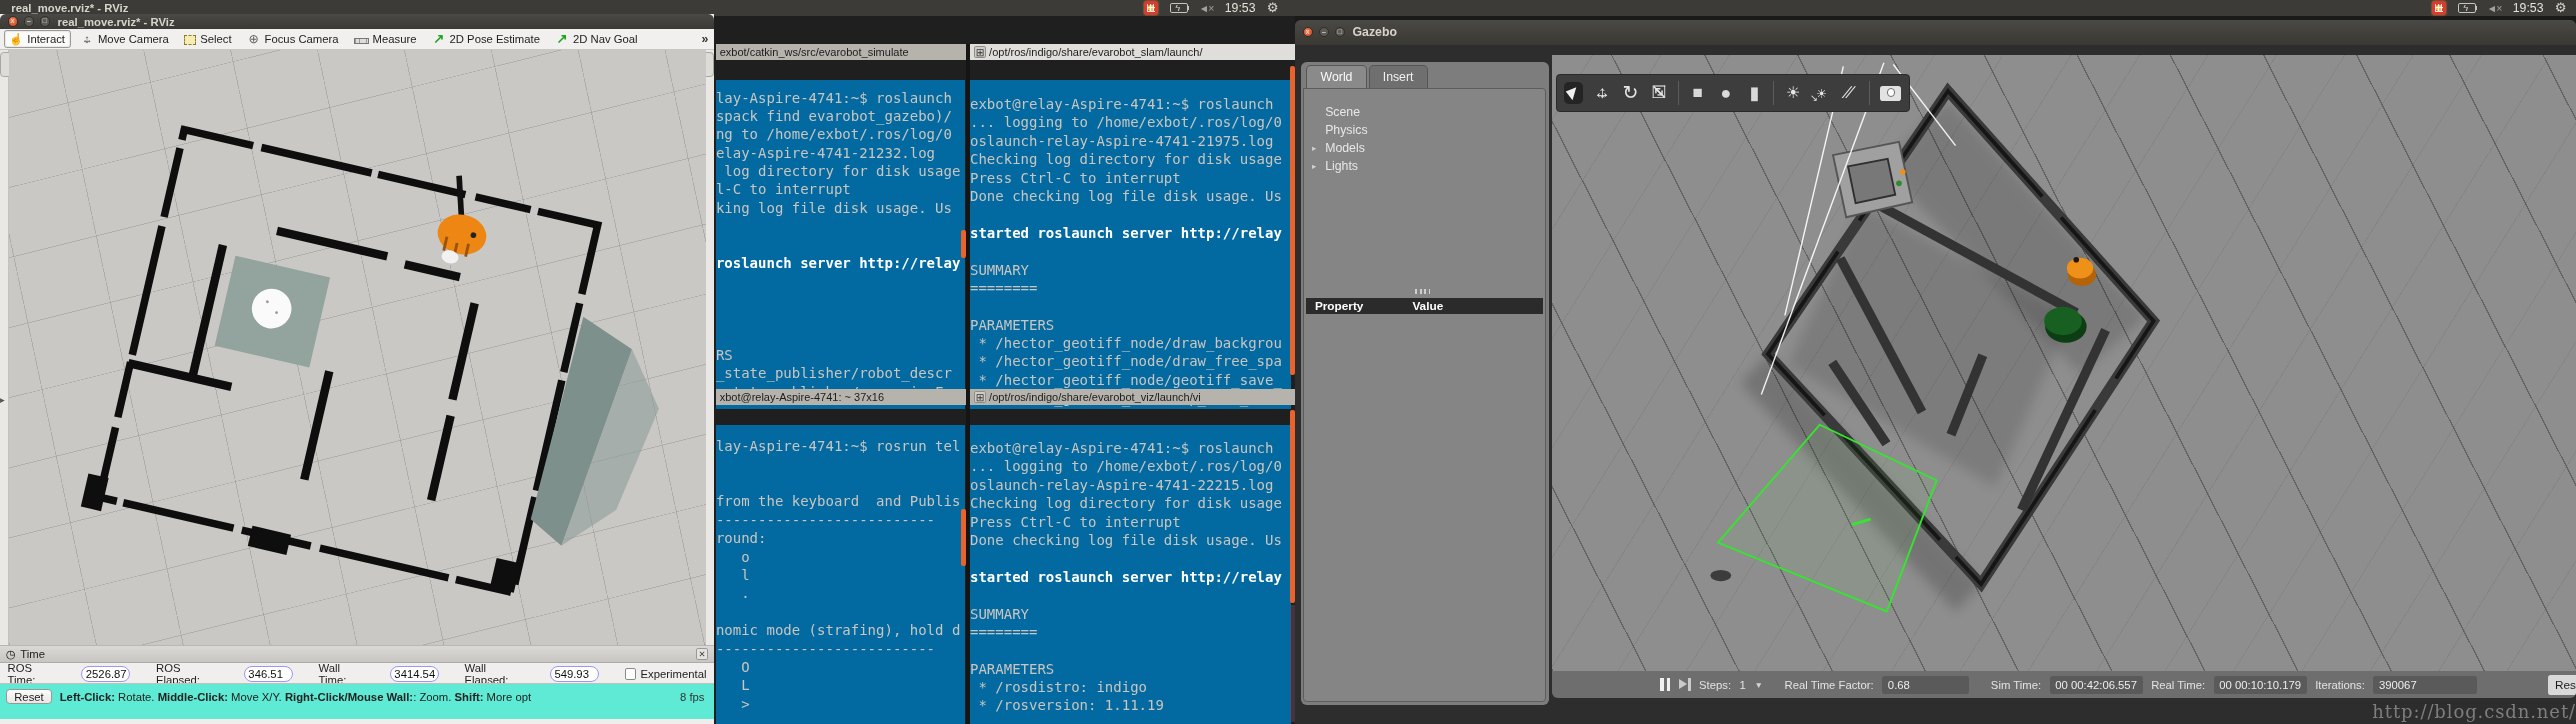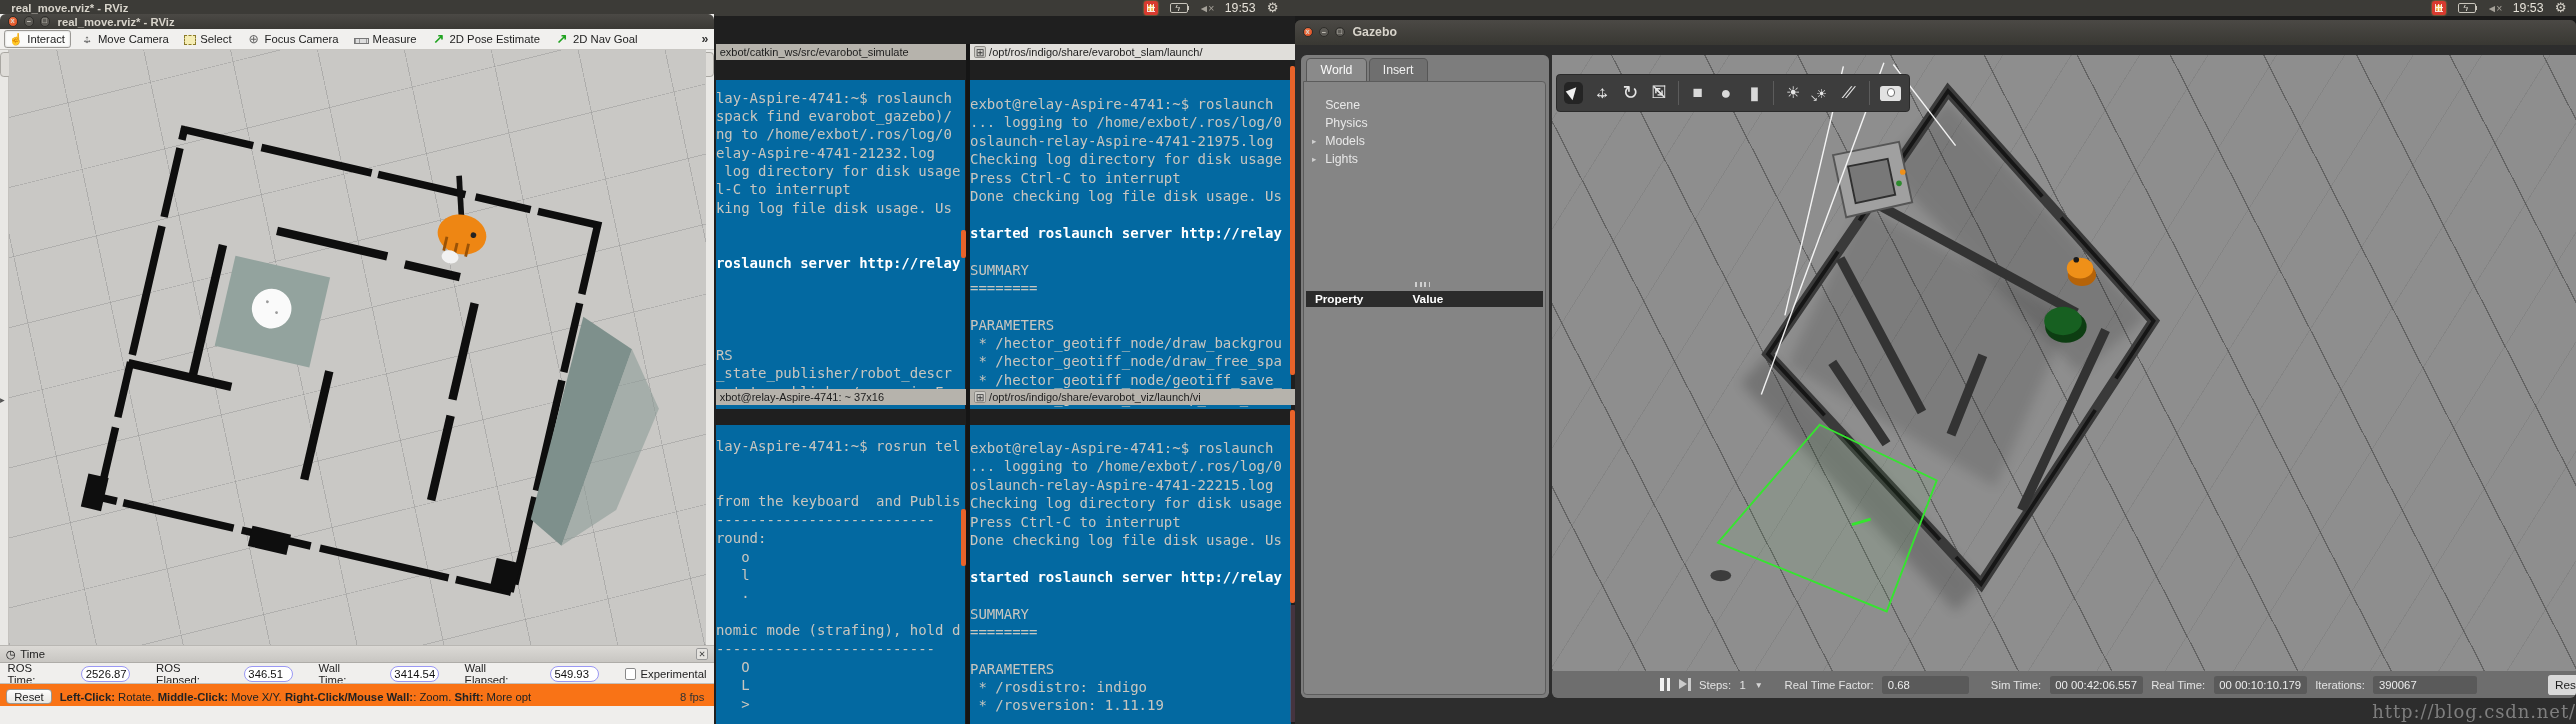--- a/index.html
+++ b/index.html
@@ -68,21 +68,21 @@
                  display:flex; align-items:center; font-size:11.3px; color:#222; padding:0 5.7px; gap:4.7px; }
   #time-header .x { margin-left:auto; width:12.3px; height:12.3px; border:0.9px solid #999; border-radius:1.9px;
                     font-size:8.5px; line-height:10.4px; text-align:center; color:#444; background:#e5e3df; }
   #time-fields { display:flex; align-items:center; gap:26px; padding:0 7.5px; height:22px; font-size:11.3px; color:#222; }
   .tp-box { min-width:49px; padding:0 3.8px; height:16px; line-height:15px; background:#fff;
             border:0.9px solid #9a98f4; border-radius:8px; font-size:11.3px; color:#111; }
   .tp-check { margin-left:auto; display:flex; align-items:center; gap:4.7px; }
   .tp-check .cb { width:11.3px; height:11.3px; border:0.9px solid #888; background:#fff; border-radius:1.9px; }
 
   
-  #rviz-status { position:absolute; left:0; top:669px; width:714px; height:23px; background:#f97316;
+  #rviz-status { position:absolute; left:0; top:669px; width:714px; height:36px; background:#5eead4;
                  border-top:0.9px solid #c2c0bc; display:flex; align-items:flex-start; gap:7.5px; padding:4.7px 5.7px 0 5.7px; }
   #rviz-status .reset { border:0.9px solid #9a9894; background:linear-gradient(#fcfcfb,#e9e7e3);
                  border-radius:3.8px; font-size:11.3px; padding:0.9px 7.5px; color:#222; }
   #rviz-status .hint { flex:1; font-size:11.3px; color:#222; white-space:nowrap; overflow:hidden; padding-top:2.8px; }
   #rviz-status .hint b { font-weight:bold; }
   #rviz-status .fps { font-size:11.3px; color:#333; padding:2.8px 3.8px 0 0; white-space:nowrap; }
 
   
   #term { position:absolute; left:714px; top:16px; width:581px; height:708px; background:#1f1f1f; }
   #term-title { position:absolute; left:0; top:10.4px; width:581px; height:18px; background:linear-gradient(#55524c,#413f3a);
@@ -99,21 +99,21 @@
   .pane-body .tl { height:18.4px; }
   .pane-body .tl.b { color:#ffffff; font-weight:bold; }
   .vsep { position:absolute; background:#151515; }
   .sb-thumb { position:absolute; width:4.7px; background:#e9632a; border-radius:1.9px; }
   .sb-track { position:absolute; width:4.7px; background:#6b4a60; opacity:.5; }
 
   
   #gazebo { position:absolute; left:1295px; top:20px; width:1281px; height:704px; background:#2d2d2d; border-radius:5.7px 5.7px 0 0; }
   #gz-titlebar { position:absolute; left:0; top:0; width:100%; height:24.5px; background:linear-gradient(#4b4945,#393833);
                  border-radius:5.7px 5.7px 0 0; display:flex; align-items:center; color:#d8d4cb; font-weight:bold; font-size:12.3px; }
-  #gz-panel { position:absolute; left:5.7px; top:35px; width:248px; height:643px; background:#7d7d7d; border-radius:5.7px; }
+  #gz-panel { position:absolute; left:5.7px; top:42px; width:248px; height:643px; background:#7d7d7d; border-radius:5.7px; }
   .gz-tab { position:relative; display:inline-block; font-size:12.3px; color:#f0f0f0; padding:3.8px 13.2px 4.7px 13.2px;
             background:#6f6f6f; border:0.9px solid #565656; border-bottom:none; border-radius:4.7px 4.7px 0 0; margin-right:1.9px; }
   .gz-tab.active { background:#8a8a8a; color:#fafafa; }
   #gz-tabs { position:absolute; left:5.7px; top:2.8px; }
   #gz-panel-content { position:absolute; left:2.8px; top:26.4px; right:2.8px; bottom:2.8px; background:#858585;
                       border:0.9px solid #5c5c5c; border-radius:0 3.8px 3.8px 3.8px; }
   #gz-tree { position:absolute; left:7.5px; top:13.2px; font-size:12.3px; color:#e8e8e8; }
   #gz-tree .trow { display:flex; align-items:center; gap:3.8px; height:18px; }
   #gz-tree .arr { width:9.4px; font-size:8.5px; color:#d0d0d0; }
   #gz-splitter { position:absolute; left:111px; top:200px; width:15px; height:4.7px;

